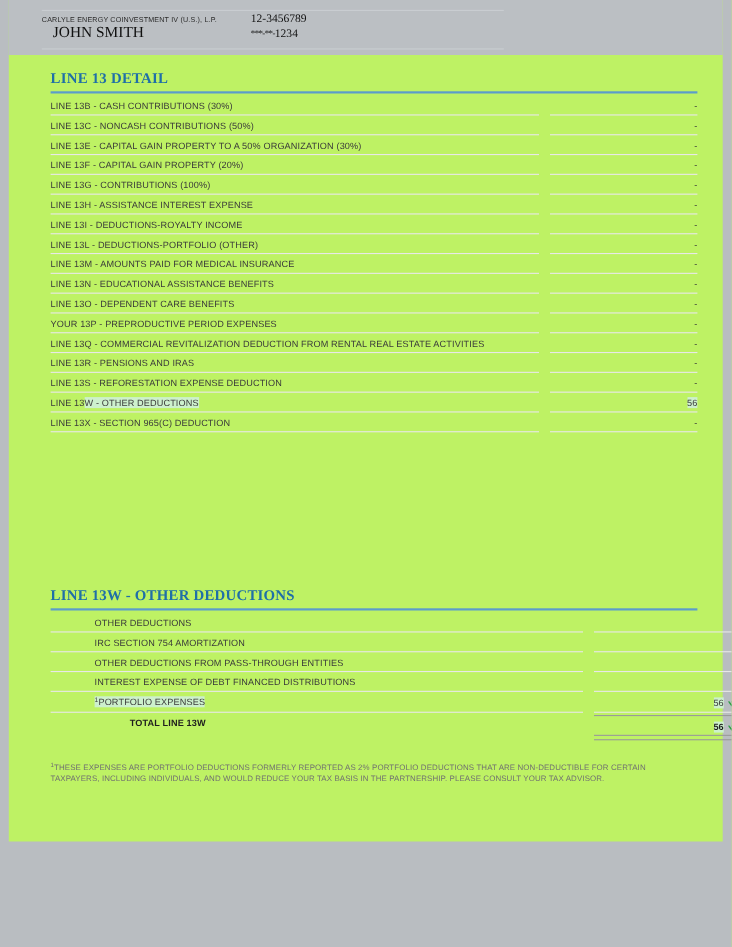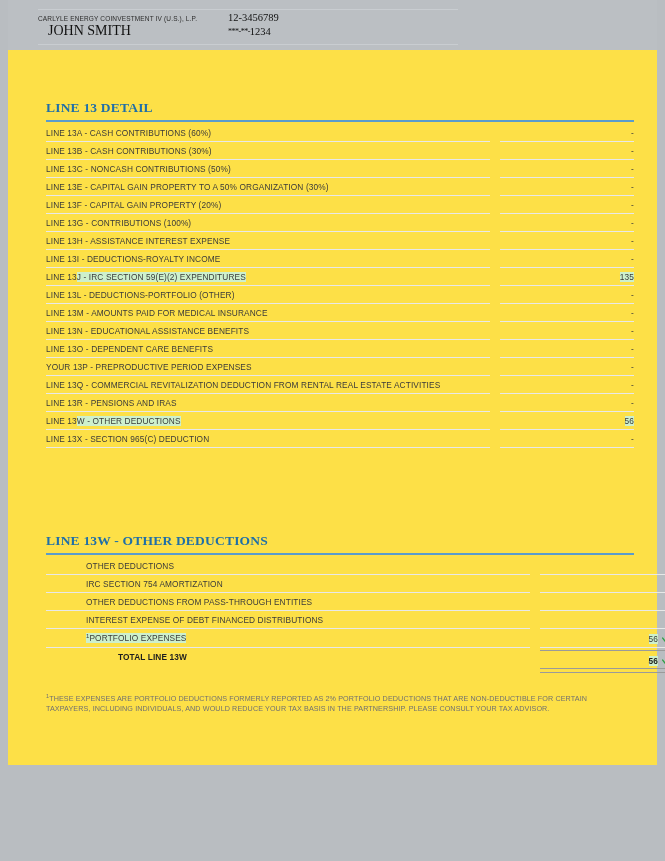--- a/index.html
+++ b/index.html
@@ -15,21 +15,21 @@
     font-family: "Liberation Sans", sans-serif;
   }
 
   
   #page {
     position: absolute;
     left: 8px;
     top: 0;
     width: 649px;
     height: 765px;
-    background: #fde047;
+    background: #bef264;
     box-sizing: border-box;
   }
 
   
   #top-band {
     position: absolute;
     left: 0; top: 0;
     width: 649px;
     height: 50px;
     background: #bbbfc3;
@@ -198,31 +198,26 @@
         <span class="ent-id">12-3456789</span>
       </div>
       <div class="ident-row r2">
         <span class="ptr-name">JOHN SMITH</span>
         <span class="ptr-id"><span class="mask">***-**-</span><span>1234</span></span>
       </div>
       <div class="rule-bot"></div>
     </div>
   </div>
 
-  <div class="section" id="sec1" style="top:63px;margin-top:37px;">
+  <div class="section" id="sec1" style="top:63px;">
     <div class="sec-title">LINE 13 DETAIL</div>
     <div class="sec-rule"></div>
     <table class="detail" id="tbl-detail">
       <tbody>
           <tr>
-            <td class="lbl"><span class="">LINE 13A - CASH CONTRIBUTIONS (60%)</span></td>
-            <td class="gap"></td>
-            <td class="val"><span class="">-</span></td>
-          </tr>
-          <tr>
             <td class="lbl"><span class="">LINE 13B - CASH CONTRIBUTIONS (30%)</span></td>
             <td class="gap"></td>
             <td class="val"><span class="">-</span></td>
           </tr>
           <tr>
             <td class="lbl"><span class="">LINE 13C - NONCASH CONTRIBUTIONS (50%)</span></td>
             <td class="gap"></td>
             <td class="val"><span class="">-</span></td>
           </tr>
           <tr>
@@ -244,25 +239,20 @@
             <td class="lbl"><span class="">LINE 13H - ASSISTANCE INTEREST EXPENSE</span></td>
             <td class="gap"></td>
             <td class="val"><span class="">-</span></td>
           </tr>
           <tr>
             <td class="lbl"><span class="">LINE 13I - DEDUCTIONS-ROYALTY INCOME</span></td>
             <td class="gap"></td>
             <td class="val"><span class="">-</span></td>
           </tr>
           <tr>
-            <td class="lbl"><span>LINE 13</span><span class="hl">J - IRC SECTION 59(E)(2) EXPENDITURES</span></td>
-            <td class="gap"></td>
-            <td class="val"><span class="hl">135</span></td>
-          </tr>
-          <tr>
             <td class="lbl"><span class="">LINE 13L - DEDUCTIONS-PORTFOLIO (OTHER)</span></td>
             <td class="gap"></td>
             <td class="val"><span class="">-</span></td>
           </tr>
           <tr>
             <td class="lbl"><span class="">LINE 13M - AMOUNTS PAID FOR MEDICAL INSURANCE</span></td>
             <td class="gap"></td>
             <td class="val"><span class="">-</span></td>
           </tr>
           <tr>
@@ -280,20 +270,25 @@
             <td class="gap"></td>
             <td class="val"><span class="">-</span></td>
           </tr>
           <tr>
             <td class="lbl"><span class="">LINE 13Q - COMMERCIAL REVITALIZATION DEDUCTION FROM RENTAL REAL ESTATE ACTIVITIES</span></td>
             <td class="gap"></td>
             <td class="val"><span class="">-</span></td>
           </tr>
           <tr>
             <td class="lbl"><span class="">LINE 13R - PENSIONS AND IRAS</span></td>
+            <td class="gap"></td>
+            <td class="val"><span class="">-</span></td>
+          </tr>
+          <tr>
+            <td class="lbl"><span class="">LINE 13S - REFORESTATION EXPENSE DEDUCTION</span></td>
             <td class="gap"></td>
             <td class="val"><span class="">-</span></td>
           </tr>
           <tr>
             <td class="lbl"><span>LINE 13</span><span class="hl">W - OTHER DEDUCTIONS</span></td>
             <td class="gap"></td>
             <td class="val"><span class="hl">56</span></td>
           </tr>
           <tr>
             <td class="lbl"><span class="">LINE 13X - SECTION 965(C) DEDUCTION</span></td>

